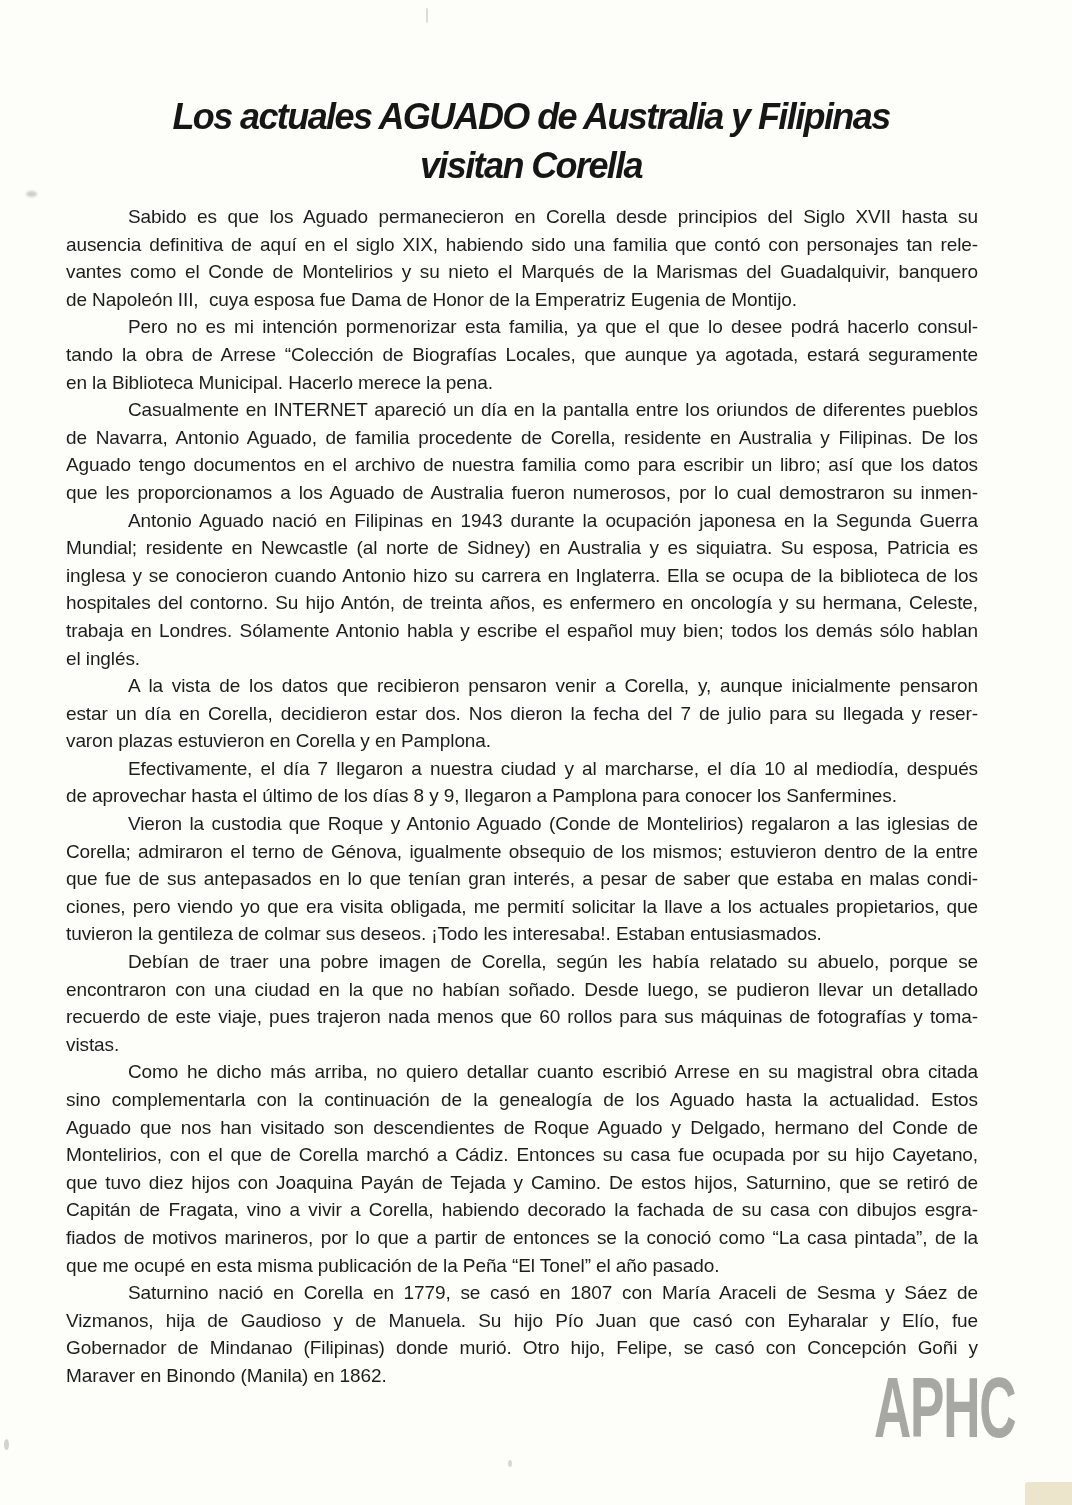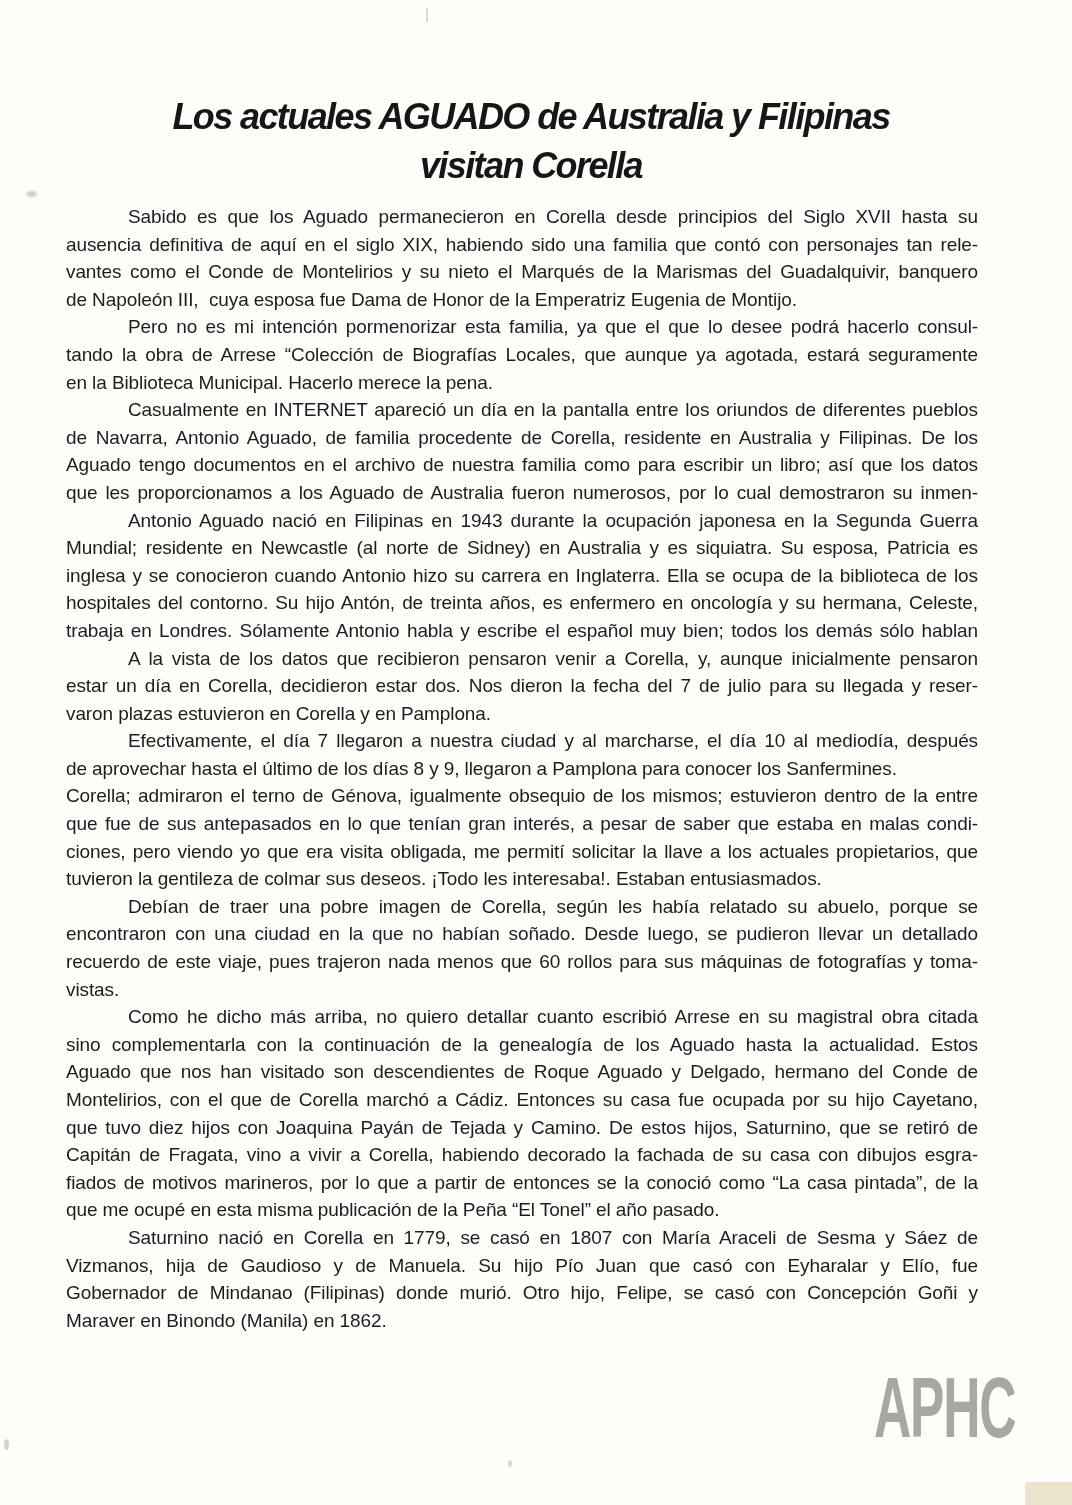--- a/index.html
+++ b/index.html
@@ -121,31 +121,33 @@
         <div class="line">de Navarra, Antonio Aguado, de familia procedente de Corella, residente en Australia y Filipinas. De los</div>
         <div class="line">Aguado tengo documentos en el archivo de nuestra familia como para escribir un libro; así que los datos</div>
         <div class="line">que les proporcionamos a los Aguado de Australia fueron numerosos, por lo cual demostraron su inmen-</div>
       </div>
       <div class="para">
         <div class="line first">Antonio Aguado nació en Filipinas en 1943 durante la ocupación japonesa en la Segunda Guerra</div>
         <div class="line">Mundial; residente en Newcastle (al norte de Sidney) en Australia y es siquiatra. Su esposa, Patricia es</div>
         <div class="line">inglesa y se conocieron cuando Antonio hizo su carrera en Inglaterra. Ella se ocupa de la biblioteca de los</div>
         <div class="line">hospitales del contorno. Su hijo Antón, de treinta años, es enfermero en oncología y su hermana, Celeste,</div>
         <div class="line">trabaja en Londres. Sólamente Antonio habla y escribe el español muy bien; todos los demás sólo hablan</div>
+        <div class="line last">el inglés.</div>
       </div>
       <div class="para">
         <div class="line first">A la vista de los datos que recibieron pensaron venir a Corella, y, aunque inicialmente pensaron</div>
         <div class="line">estar un día en Corella, decidieron estar dos. Nos dieron la fecha del 7 de julio para su llegada y reser-</div>
         <div class="line last">varon plazas estuvieron en Corella y en Pamplona.</div>
       </div>
       <div class="para">
         <div class="line first">Efectivamente, el día 7 llegaron a nuestra ciudad y al marcharse, el día 10 al mediodía, después</div>
         <div class="line last">de aprovechar hasta el último de los días 8 y 9, llegaron a Pamplona para conocer los Sanfermines.</div>
       </div>
       <div class="para">
+        <div class="line first">Vieron la custodia que Roque y Antonio Aguado (Conde de Montelirios) regalaron a las iglesias de</div>
         <div class="line">Corella; admiraron el terno de Génova, igualmente obsequio de los mismos; estuvieron dentro de la entre</div>
         <div class="line">que fue de sus antepasados en lo que tenían gran interés, a pesar de saber que estaba en malas condi-</div>
         <div class="line">ciones, pero viendo yo que era visita obligada, me permití solicitar la llave a los actuales propietarios, que</div>
         <div class="line last">tuvieron la gentileza de colmar sus deseos. ¡Todo les interesaba!. Estaban entusiasmados.</div>
       </div>
       <div class="para">
         <div class="line first">Debían de traer una pobre imagen de Corella, según les había relatado su abuelo, porque se</div>
         <div class="line">encontraron con una ciudad en la que no habían soñado. Desde luego, se pudieron llevar un detallado</div>
         <div class="line">recuerdo de este viaje, pues trajeron nada menos que 60 rollos para sus máquinas de fotografías y toma-</div>
         <div class="line last">vistas.</div>

